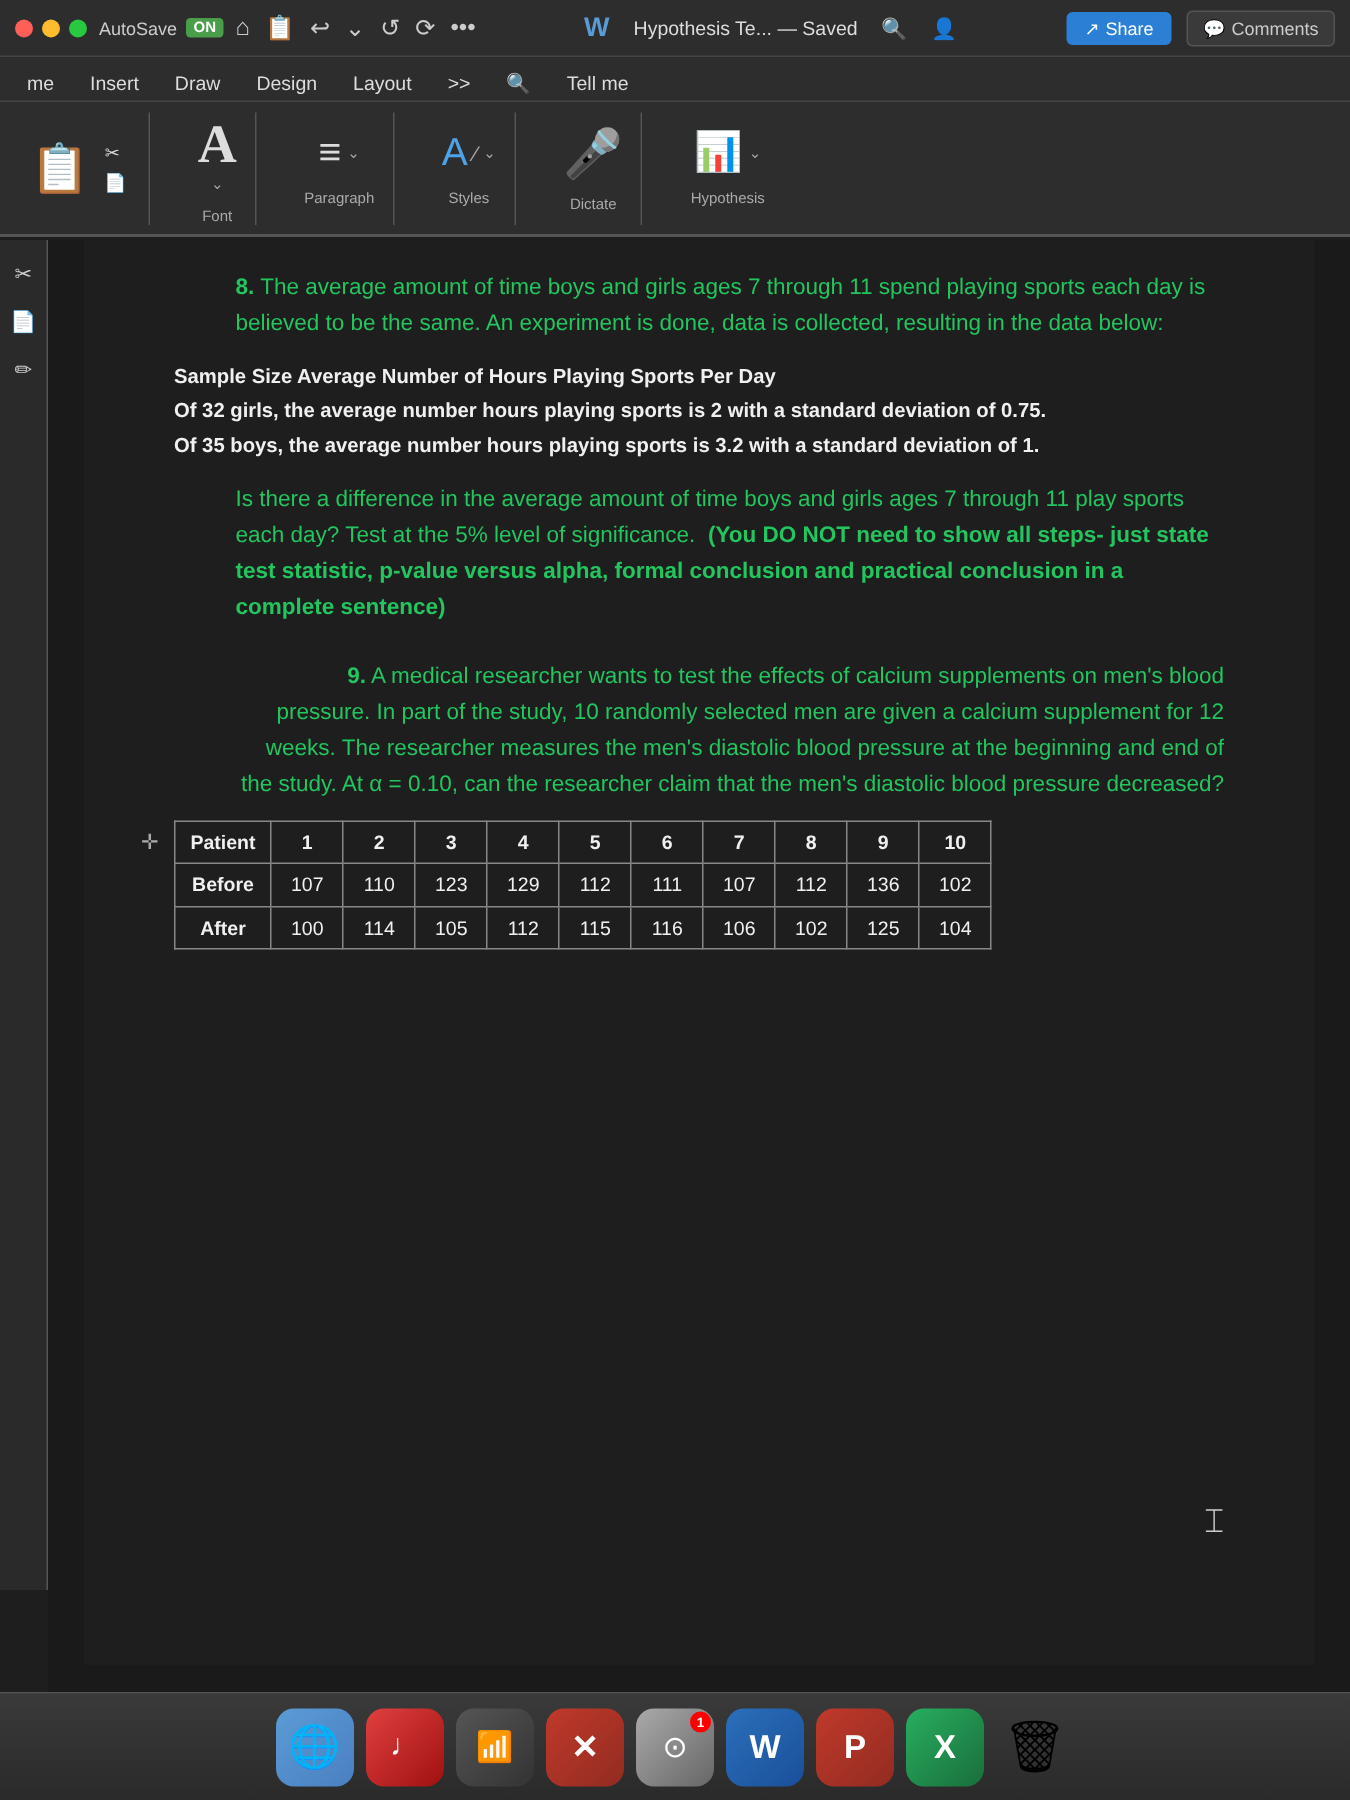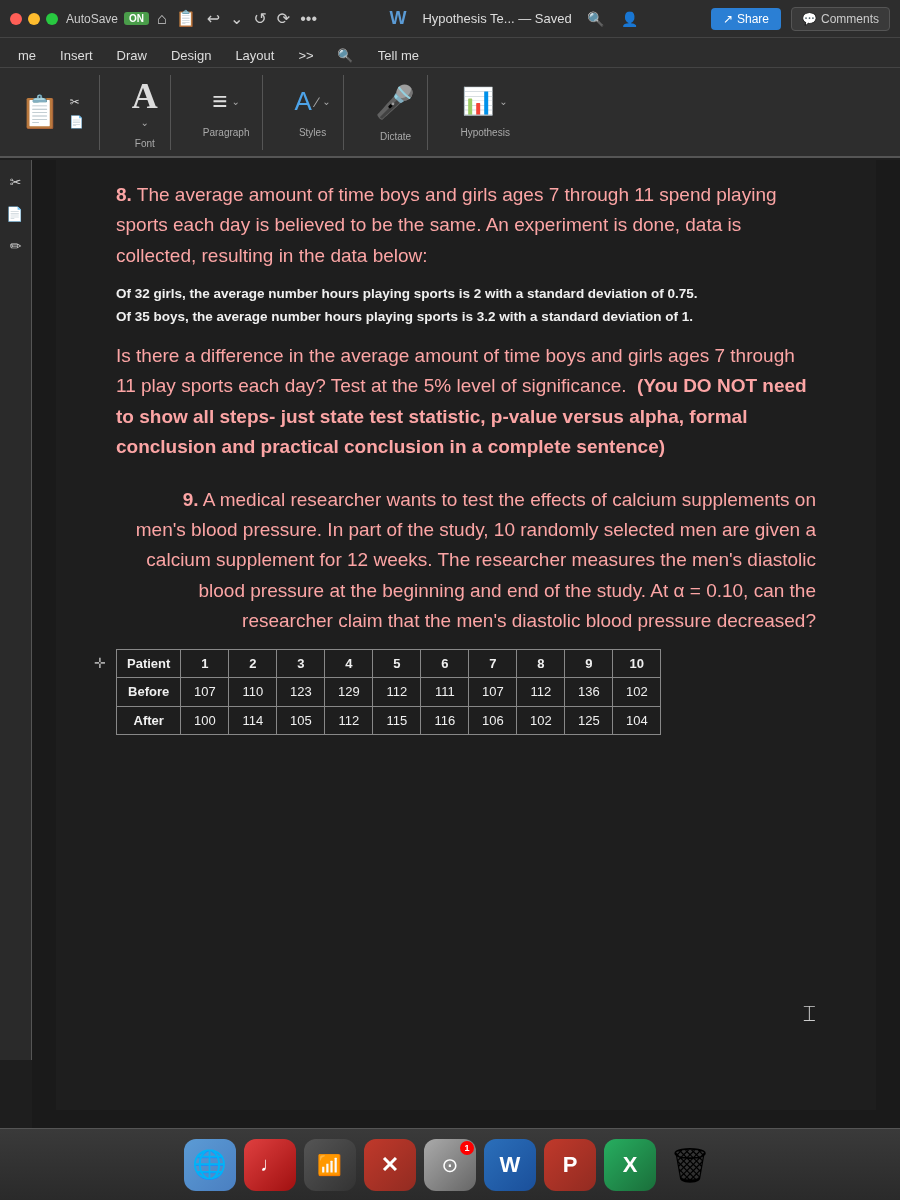--- a/index.html
+++ b/index.html
@@ -214,23 +214,24 @@
       color: #ccc;
       margin-bottom: 20px;
       font-size: 13px;
       line-height: 1.6;
     }
 
     .question-block {
       margin-bottom: 22px;
     }
     .question-text {
-      font-size: 19px;
+      font-size: 15px;
       line-height: 1.6;
-      color: #fca5a5;
+      color: #22c55e;
+      margin-left: 41px;
     }
     .bold { font-weight: bold; }
 
     .sample-data {
       margin: 12px 0;
       font-size: 13.5px;
       line-height: 1.7;
       color: #f0f0f0;
     }
 
@@ -520,20 +521,23 @@
   <div class="doc-page">
 
 
     <div class="question-block">
       <p class="question-text">
         <span class="bold">8.</span>
         <span> <span>The average amount of time boys and girls ages 7 through 11 spend playing sports each day is believed to be the same. An experiment is done, data is collected, resulting in the data below:</span></span>
       </p>
 
       <div class="sample-data">
+        <p>
+          <span class="bold">Sample Size Average Number of Hours Playing Sports Per Day</span>
+        </p>
         <p>
           <span class="bold">Of 32 girls, the average number hours playing sports is 2 with a standard deviation of 0.75.</span>
         </p>
         <p>
           <span class="bold">Of 35 boys, the average number hours playing sports is 3.2 with a standard deviation of 1.</span>
         </p>
       </div>
 
       <p class="question-text">
         <span>Is there a difference in the average amount of time boys and girls ages 7 through 11 play sports each day? Test at the 5% level of significance.</span>

